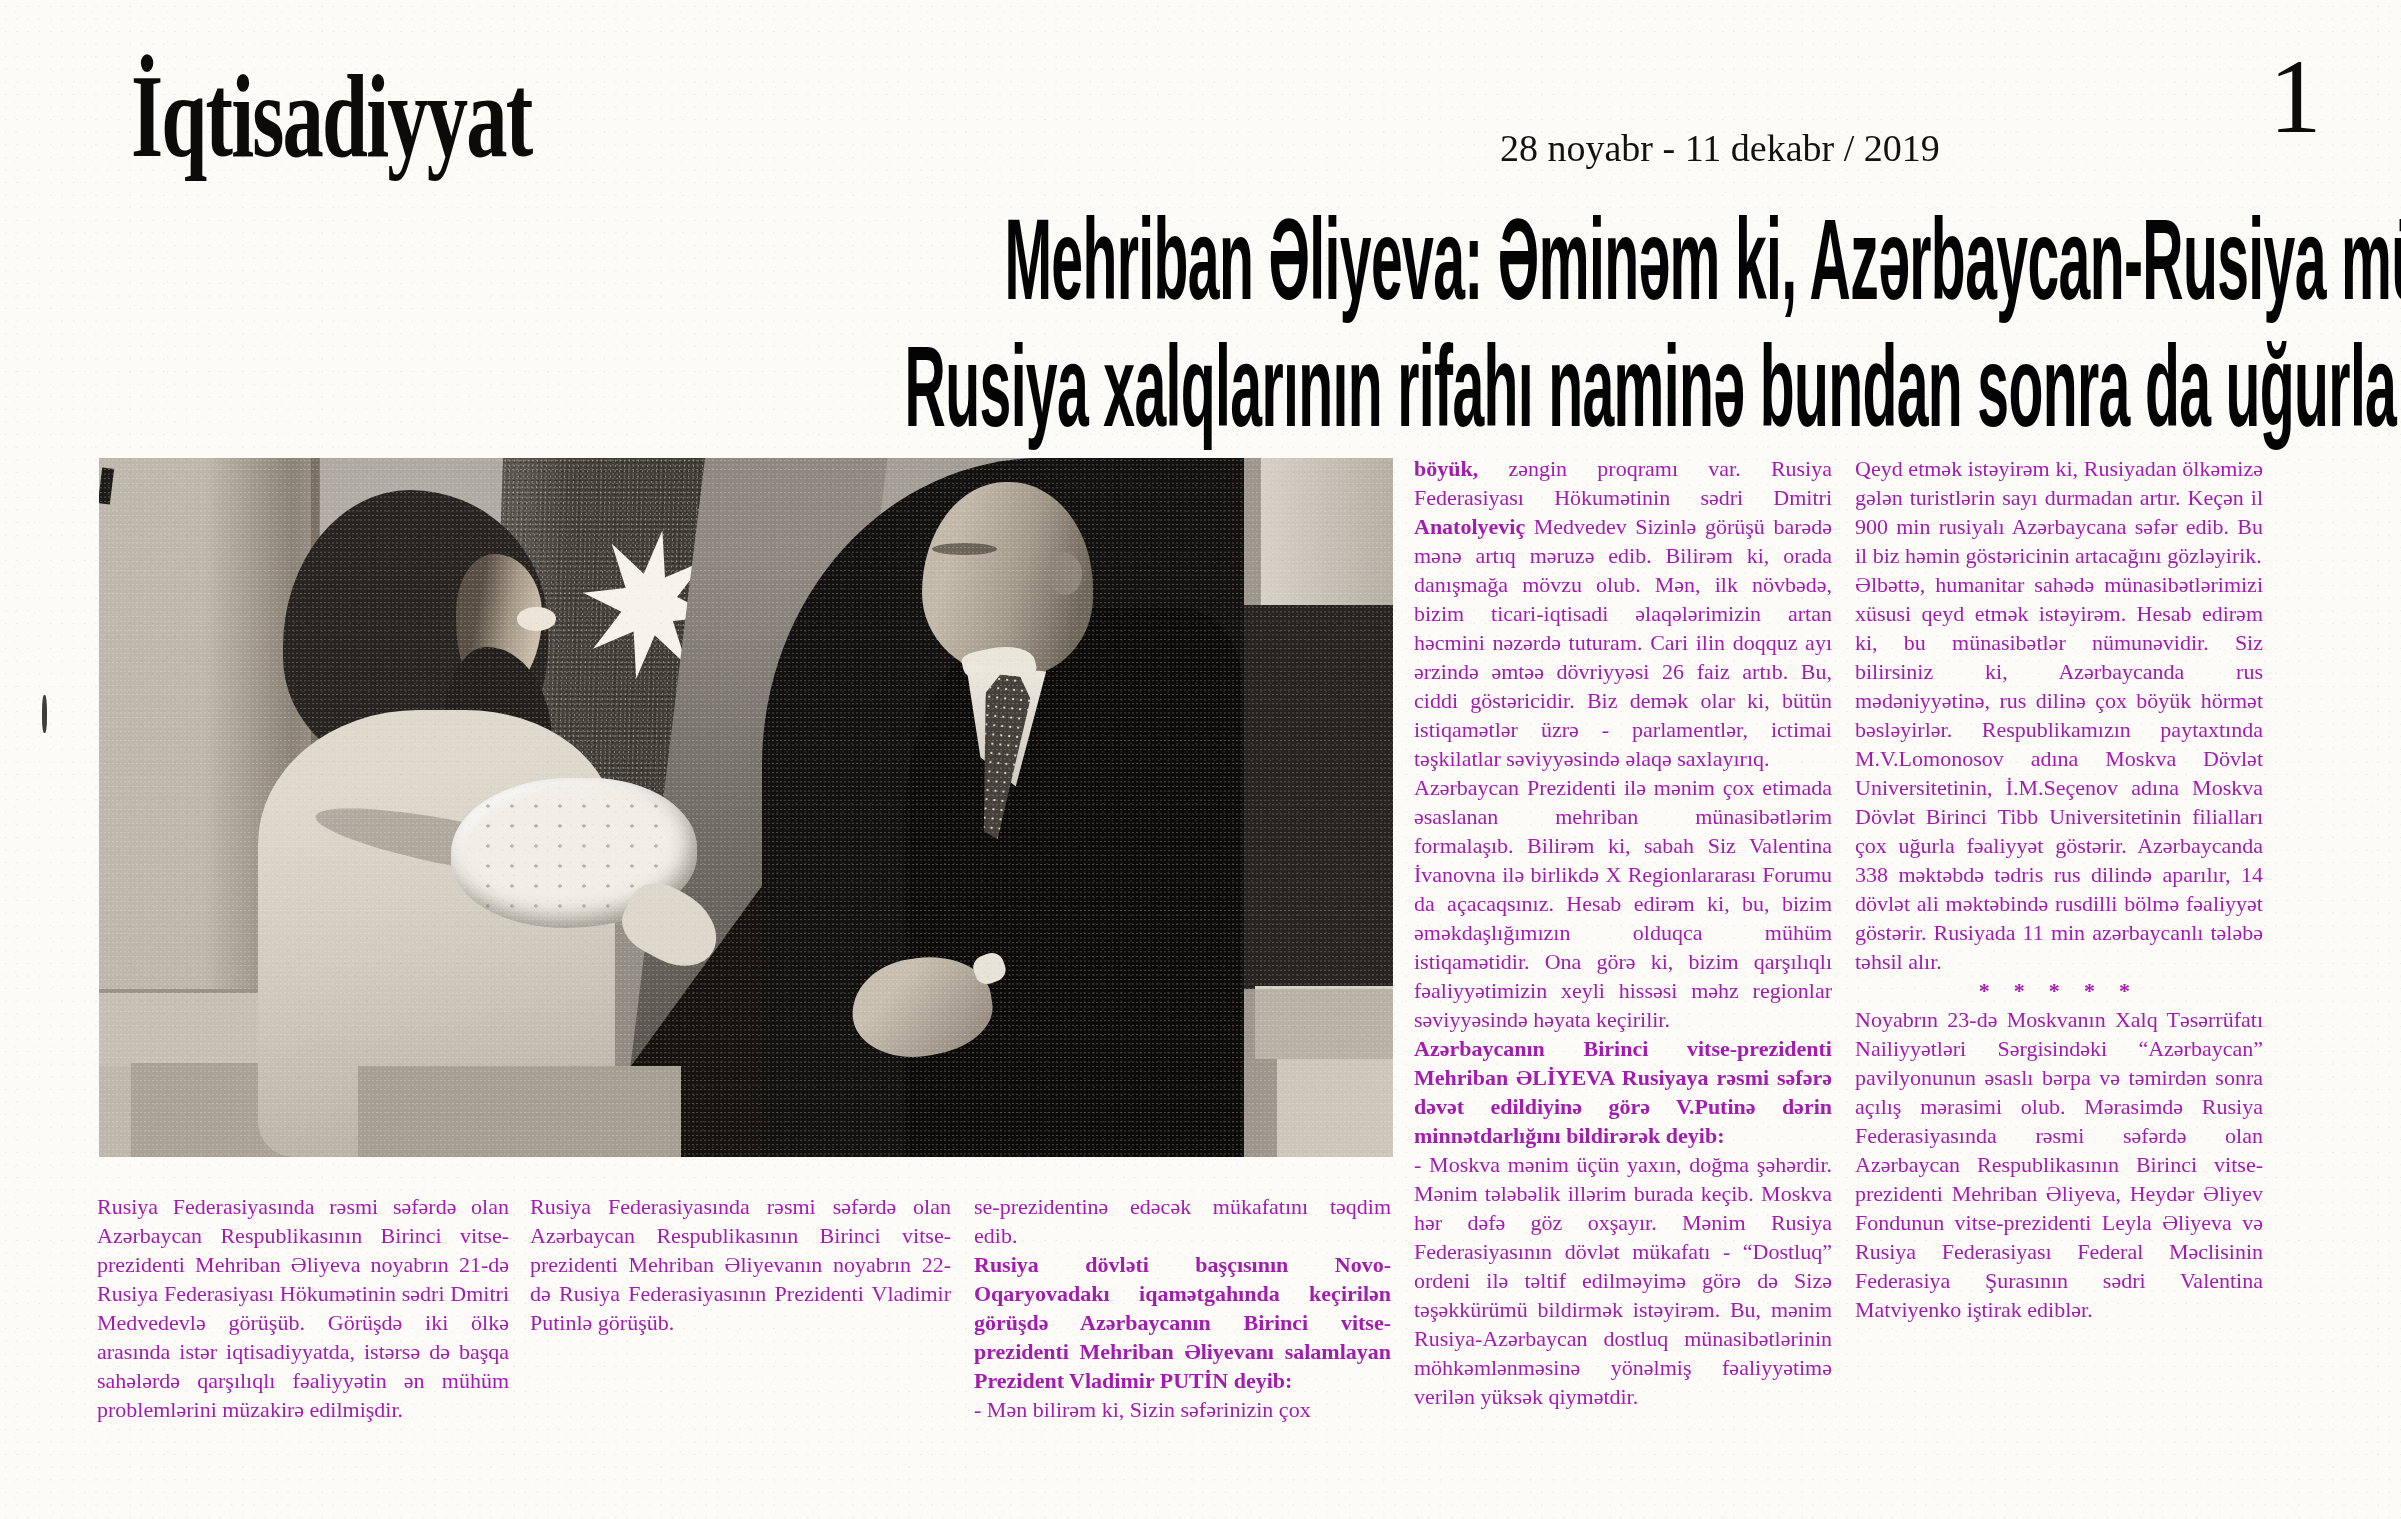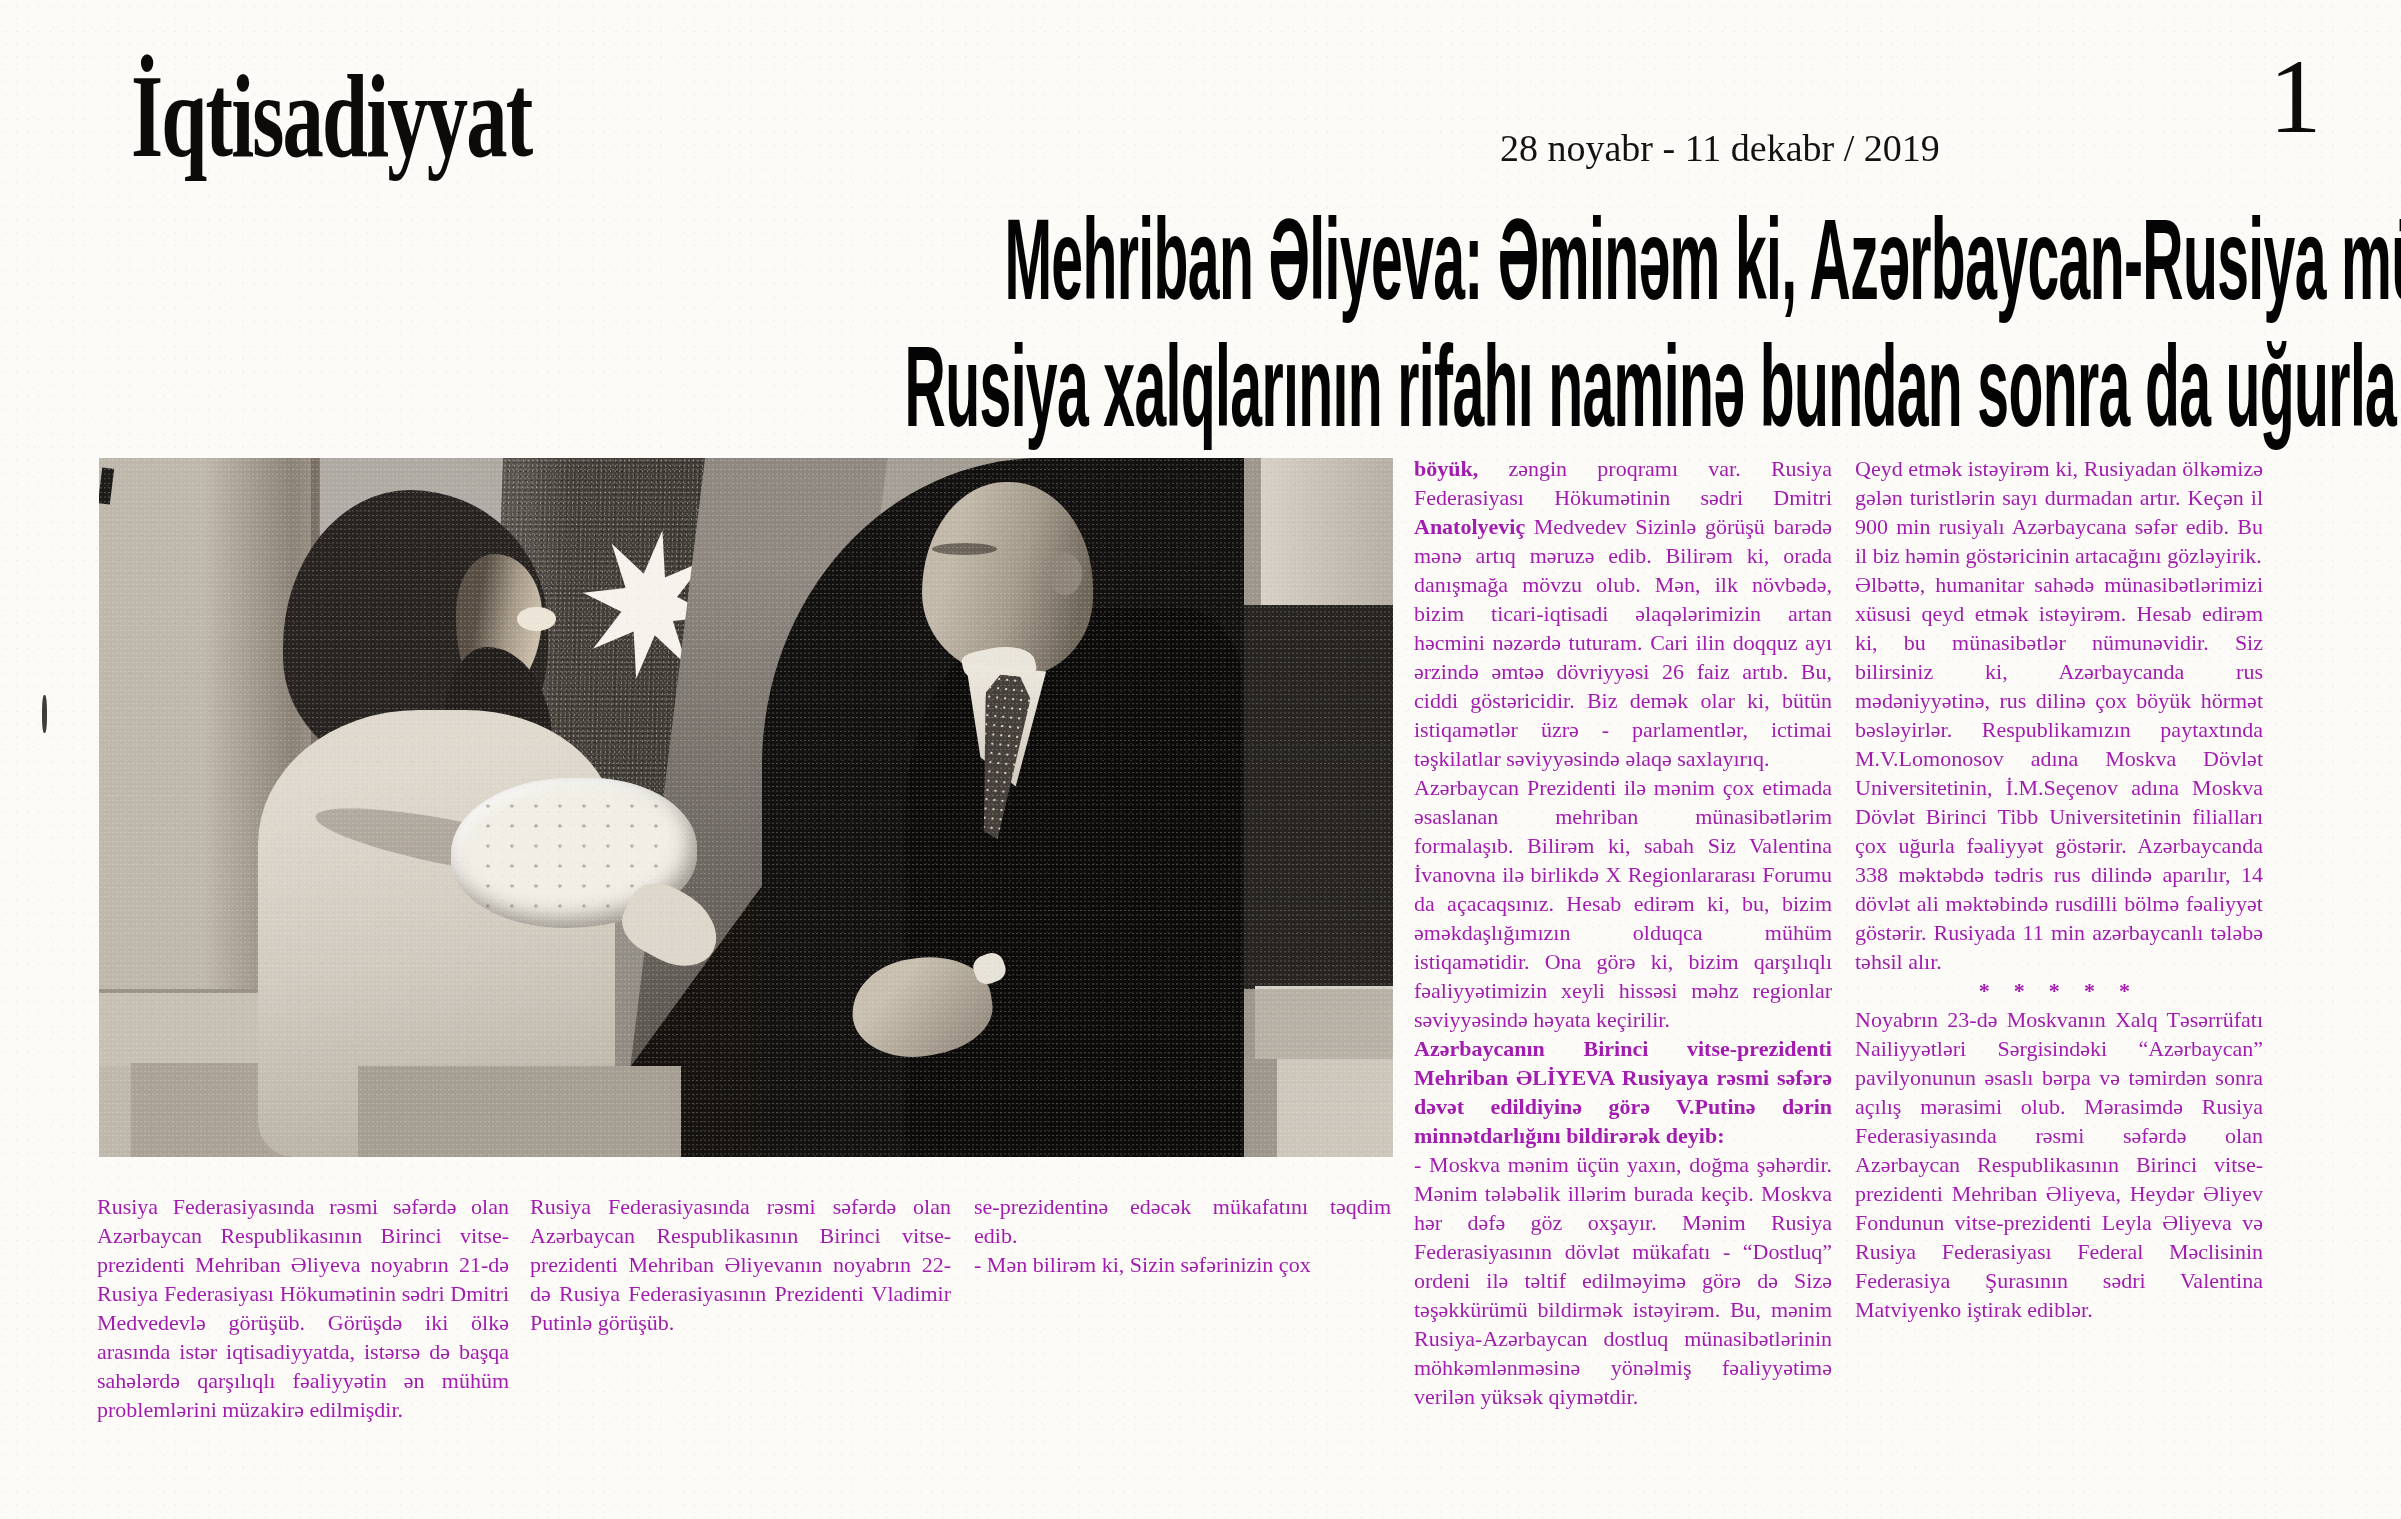--- a/index.html
+++ b/index.html
@@ -190,20 +190,21 @@
   </div>
 
   <div id="cap-col-1" class="col cap-col">
       <p class="para"><span>Rusiya Federasiyasında rəsmi səfərdə olan Azərbaycan Respublikasının Birinci vitse-prezidenti Mehriban Əliyeva noyabrın 21-də Rusiya Federasiyası Hökumətinin sədri Dmitri Medvedevlə görüşüb. Görüşdə iki ölkə arasında istər iqtisadiyyatda, istərsə də başqa sahələrdə qarşılıqlı fəaliyyətin ən mühüm problemlərini müzakirə edilmişdir.</span></p>
     </div>
   <div id="cap-col-2" class="col cap-col">
       <p class="para"><span>Rusiya Federasiyasında rəsmi səfərdə olan Azərbaycan Respublikasının Birinci vitse-prezidenti Mehriban Əliyevanın noyabrın 22-də Rusiya Federasiyasının Prezidenti Vladimir Putinlə görüşüb.</span></p>
     </div>
   <div id="cap-col-3" class="col cap-col">
       <p class="para"><span>se-prezidentinə edəcək mükafatını təqdim edib.</span></p>
+      <p class="para bold"><span class="bold">Rusiya dövləti başçısının Novo-Oqaryovadakı iqamətgahında keçirilən görüşdə Azərbaycanın Birinci vitse-prezidenti Mehriban Əliyevanı salamlayan Prezident Vladimir PUTİN deyib:</span></p>
       <p class="para"><span>- Mən bilirəm ki, Sizin səfərinizin çox</span></p>
     </div>
 
   <div id="body-col-1" class="col body-col">
       <p class="para"><span class="bold">böyük,</span><span> zəngin proqramı var. Rusiya Federasiyası Hökumətinin sədri Dmitri </span><span class="bold">Anatolyeviç</span><span> Medvedev Sizinlə görüşü barədə mənə artıq məruzə edib. Bilirəm ki, orada danışmağa mövzu olub. Mən, ilk növbədə, bizim ticari-iqtisadi əlaqələrimizin artan həcmini nəzərdə tuturam. Cari ilin doqquz ayı ərzində əmtəə dövriyyəsi 26 faiz artıb. Bu, ciddi göstəricidir. Biz demək olar ki, bütün istiqamətlər üzrə - parlamentlər, ictimai təşkilatlar səviyyəsində əlaqə saxlayırıq.</span></p>
       <p class="para"><span>Azərbaycan Prezidenti ilə mənim çox etimada əsaslanan mehriban münasibətlərim formalaşıb. Bilirəm ki, sabah Siz Valentina İvanovna ilə birlikdə X Regionlararası Forumu da açacaqsınız. Hesab edirəm ki, bu, bizim əməkdaşlığımızın olduqca mühüm istiqamətidir. Ona görə ki, bizim qarşılıqlı fəaliyyətimizin xeyli hissəsi məhz regionlar səviyyəsində həyata keçirilir.</span></p>
       <p class="para bold"><span class="bold">Azərbaycanın Birinci vitse-prezidenti Mehriban ƏLİYEVA Rusiyaya rəsmi səfərə dəvət edildiyinə görə V.Putinə dərin minnətdarlığını bildirərək deyib:</span></p>
       <p class="para"><span>- Moskva mənim üçün yaxın, doğma şəhərdir. Mənim tələbəlik illərim burada keçib. Moskva hər dəfə göz oxşayır. Mənim Rusiya Federasiyasının dövlət mükafatı - “Dostluq” ordeni ilə təltif edilməyimə görə də Sizə təşəkkürümü bildirmək istəyirəm. Bu, mənim Rusiya-Azərbaycan dostluq münasibətlərinin möhkəmlənməsinə yönəlmiş fəaliyyətimə verilən yüksək qiymətdir.</span></p>
     </div>
   <div id="body-col-2" class="col body-col">

